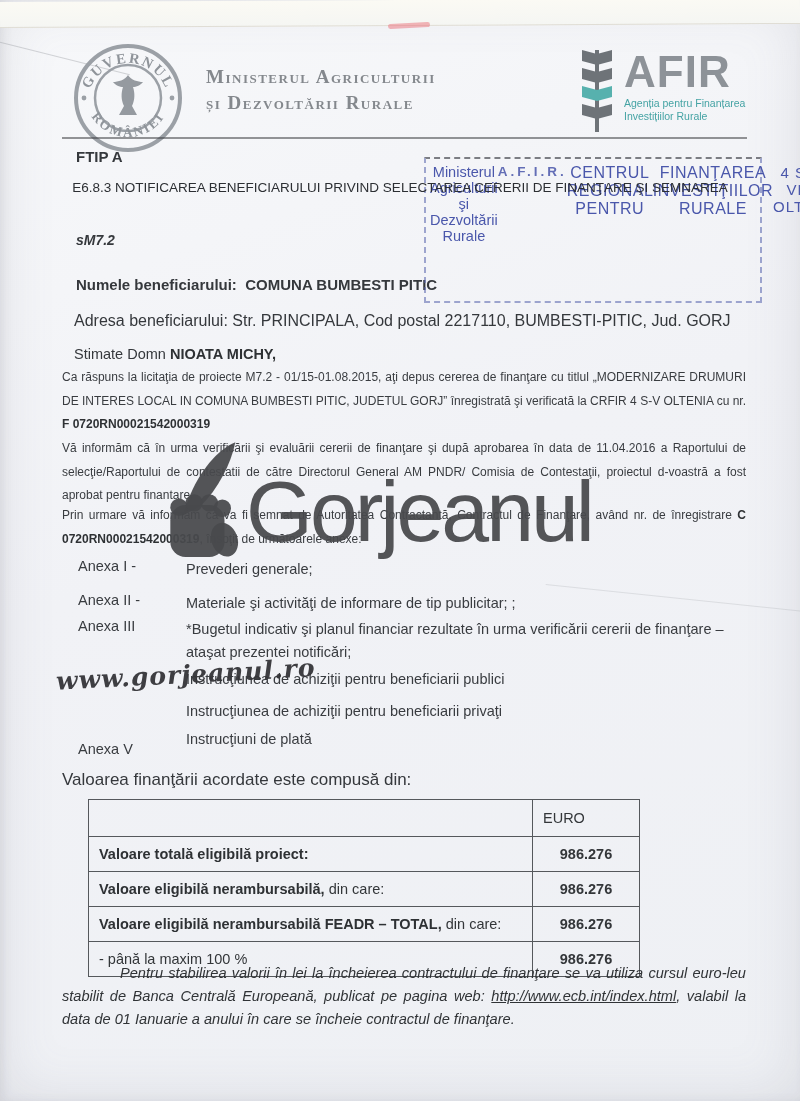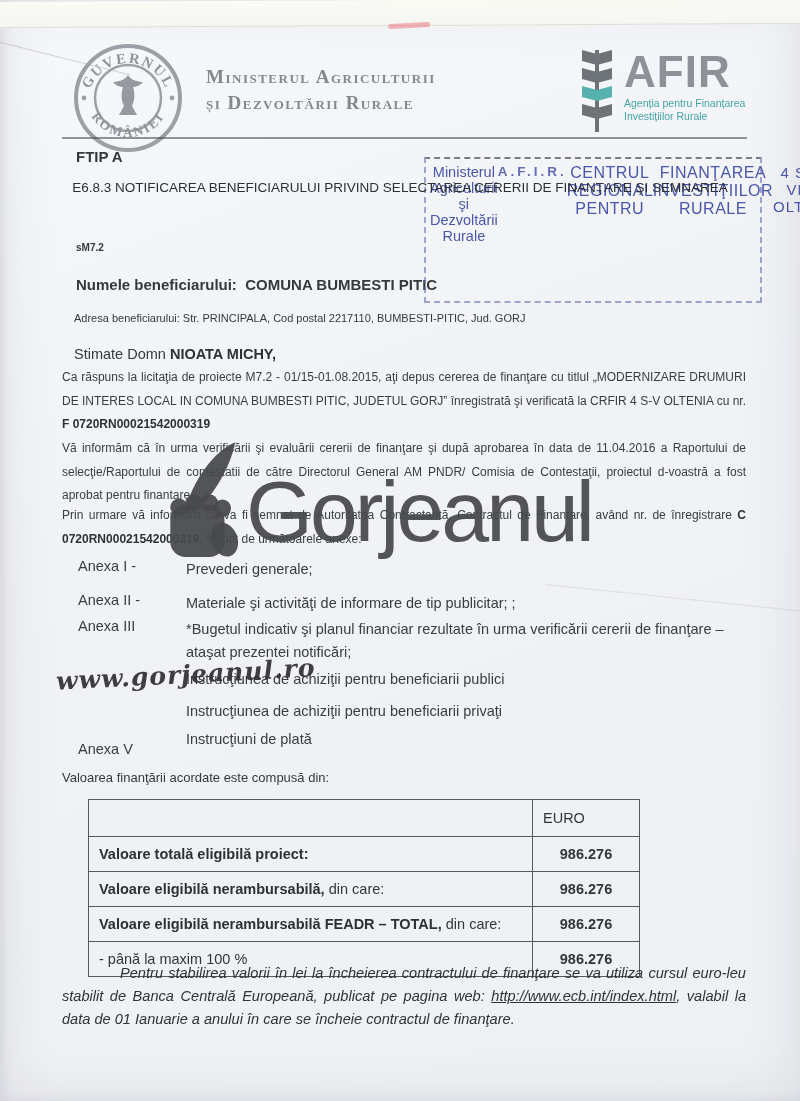--- a/index.html
+++ b/index.html
@@ -20,23 +20,23 @@
   .ministry{top:64px;left:206px;font-family:"Liberation Serif",serif;font-variant:small-caps;
     font-size:19px;line-height:26px;letter-spacing:1.5px;color:#84888d;font-weight:600;}
   .afir{top:50px;left:578px;display:flex;gap:8px;}
   .afir-text .acr{font-size:44px;line-height:44px;font-weight:600;color:#8d9298;letter-spacing:1px;}
   .afir-text .sub{font-size:10.5px;line-height:13px;color:#45a3a4;margin-top:3px;}
   .hrule{top:137px;left:62px;width:685px;border-top:2px solid rgba(62,64,68,.55);}
   
   .ftip{top:148px;left:76px;font-weight:bold;font-size:15px;}
   .title{top:177px;left:62px;width:676px;text-align:center;font-weight:normal;font-size:13.5px;line-height:22px;color:#2c2f33;z-index:3;}
   .title .l2{display:block;margin-top:9px;padding-right:70px;}
-  .subm{top:242px;left:76px;font-weight:bold;font-size:10px;}
+  .subm{top:232px;left:76px;font-weight:bold;font-size:14px;font-style:italic;}
   .benef{top:276px;left:76px;font-weight:bold;font-size:15px;}
-  .addr{top:312px;left:74px;font-size:11px;}
+  .addr{top:312px;left:74px;font-size:16px;}
   .salut{top:346px;left:74px;font-size:14.5px;}
   .para{left:62px;width:684px;font-size:12px;line-height:23.5px;text-align:justify;color:#393c40;}
   .p1{top:366px;}
   .p2{top:437px;}
   .p3{top:504px;}
   .b{font-weight:bold;color:#2e3134;}
   
   .stamp{top:157px;left:424px;width:338px;height:146px;border:2px dashed rgba(86,99,172,.55);
     border-top-color:rgba(60,62,70,.65);z-index:2;color:#4a57ab;text-align:center;
     display:flex;flex-direction:row;justify-content:space-between;padding:5px 4px 8px;box-sizing:border-box;}
@@ -51,21 +51,21 @@
   .wm{top:440px;left:150px;z-index:5;display:flex;align-items:flex-start;pointer-events:none;}
   .wm-text{font-weight:normal;font-size:86px;letter-spacing:-3px;color:rgba(72,73,77,.94);line-height:86px;margin-top:28px;margin-left:-14px;}
   .wm-url{top:660px;left:56px;z-index:5;font-family:"DejaVu Serif",serif;font-weight:bold;font-style:italic;
     font-size:25px;color:rgba(52,52,56,.95);transform:rotate(-3deg);letter-spacing:1px;}
   
   .annex-row{left:78px;font-size:14.5px;color:#393c40;}
   .annex-row .lab{position:absolute;left:0;width:100px;}
   .annex-row .txt{position:absolute;left:108px;width:565px;line-height:23px;}
   .a1{top:558px;} .a2{top:592px;} .a3{top:618px;} .a4{top:668px;} .a5{top:700px;} .a6{top:728px;}
   .a6 .lab{top:13px;}
-  .valo{top:770px;left:62px;font-size:13px;}
+  .valo{top:770px;left:62px;font-size:17px;}
   
   .tbl{top:799px;left:88px;width:552px;border:1.5px solid #55585c;border-collapse:collapse;font-size:14.5px;}
   .tbl td{border:1.2px solid #55585c;padding:6px 10px;height:22px;vertical-align:middle;color:#333639;}
   .tbl td.v{width:86px;font-weight:bold;text-align:center;}
   .tbl tr.hd td{height:24px;}
   
   .foot{top:962px;left:62px;width:684px;font-size:14.6px;line-height:23px;text-align:justify;
     font-weight:normal;font-style:italic;text-indent:58px;color:#303336;}
 </style>
 </head>

